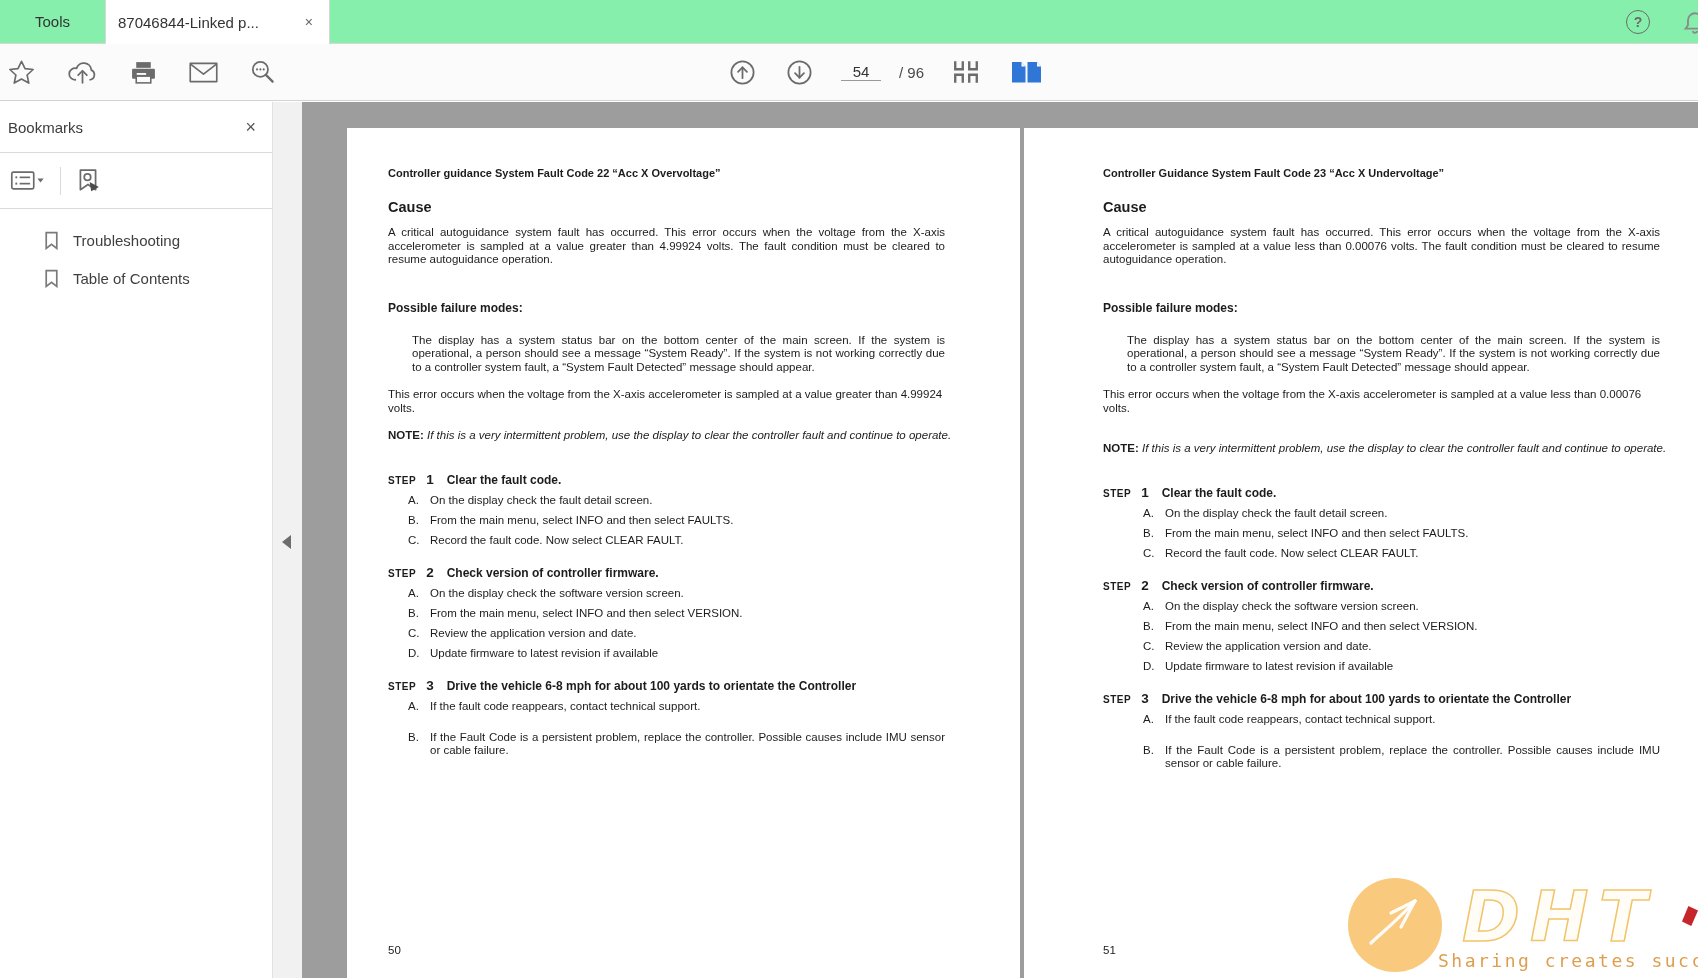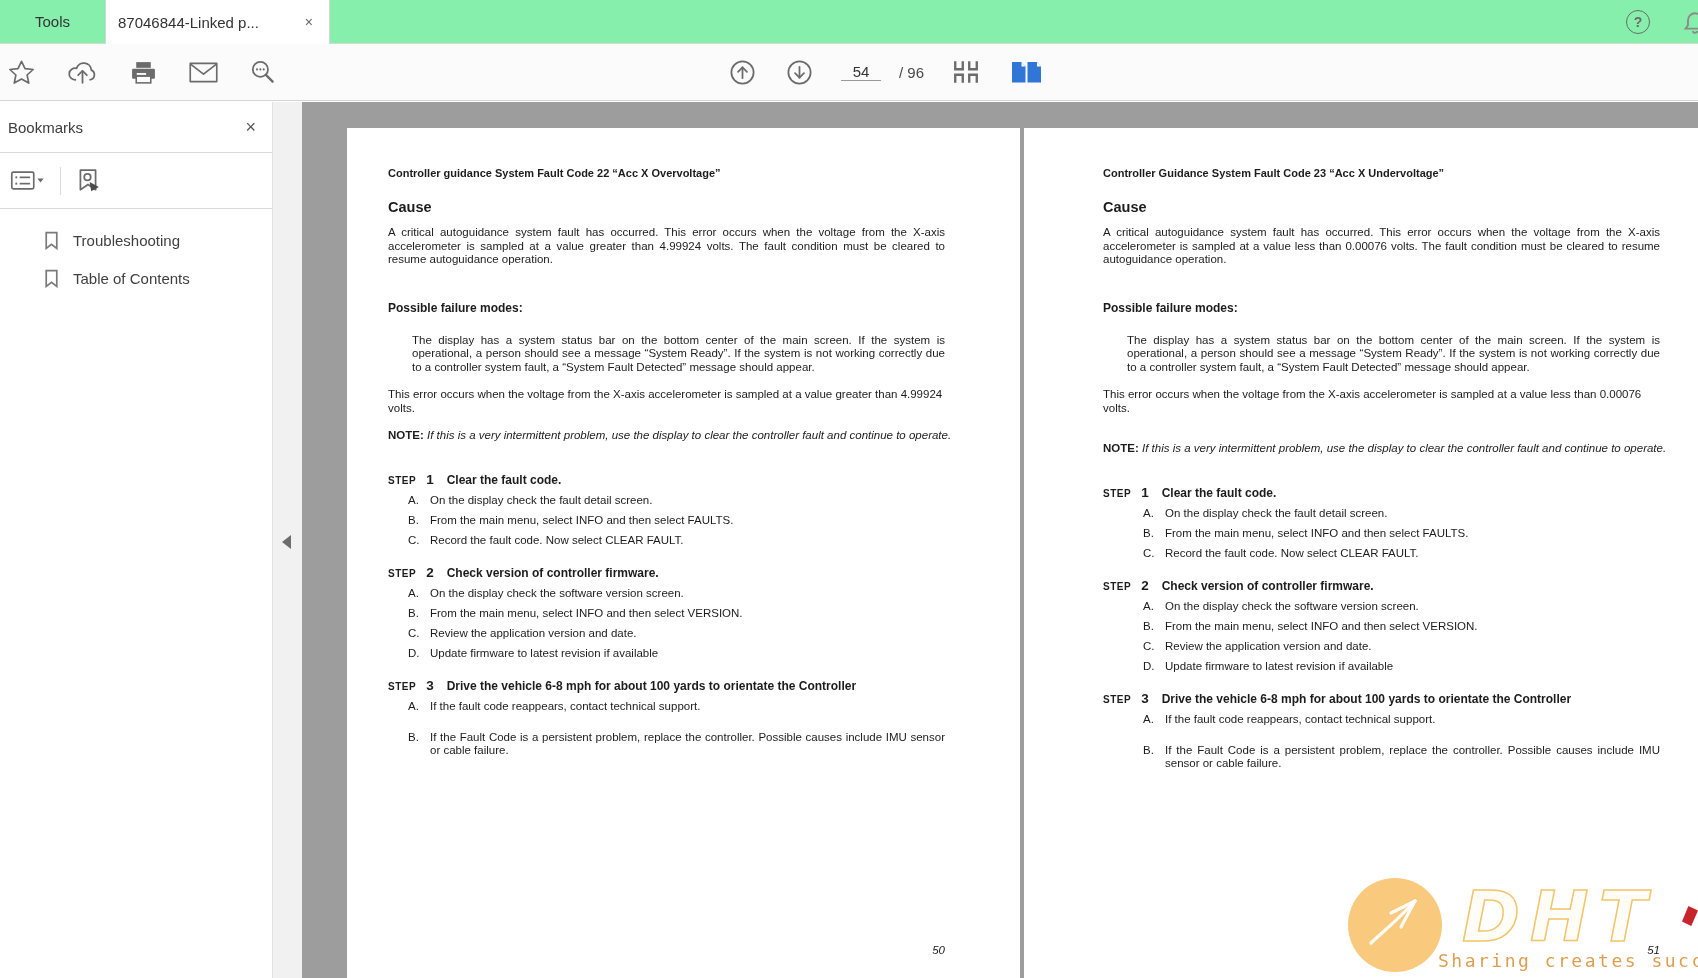--- a/index.html
+++ b/index.html
@@ -83,21 +83,21 @@
   .step-label { font-size:10px; font-weight:bold; letter-spacing:0.5px; }
   .step-num { font-size:13.5px; font-weight:bold; margin:0 13px 0 10px; }
   .step-title { font-size:12px; font-weight:bold; }
   .items { margin-left:20px; }
   .page-right .items { margin-left:40px; }
   .item { display:flex; margin-top:6.5px; }
   .letter { width:22px; flex:none; }
   .item-text { flex:1; text-align:justify; }
   .gap-top { margin-top:17px; }
   .page-num { position:absolute; top:816px; font-size:11.5px; color:#222;
-              text-align:right; z-index:2;font-style:italic; }
+              text-align:left; z-index:2; }
   .page-left .page-num { left:41px; width:557px; }
   .page-right .page-num { left:79px; width:557px; }
 
   
   .wm-circle { position:absolute; left:324px; top:750px; width:94px; height:94px;
                border-radius:50%; background:#f9c97d; z-index:1; }
   .wm-logo { position:absolute; left:438px; top:748px; z-index:1;
              font-family:"DejaVu Sans", sans-serif; font-style:italic; font-weight:900;
              font-size:70px; letter-spacing:10px; color:#fffdf6;
              -webkit-text-stroke:1.5px #f2c46b; }

